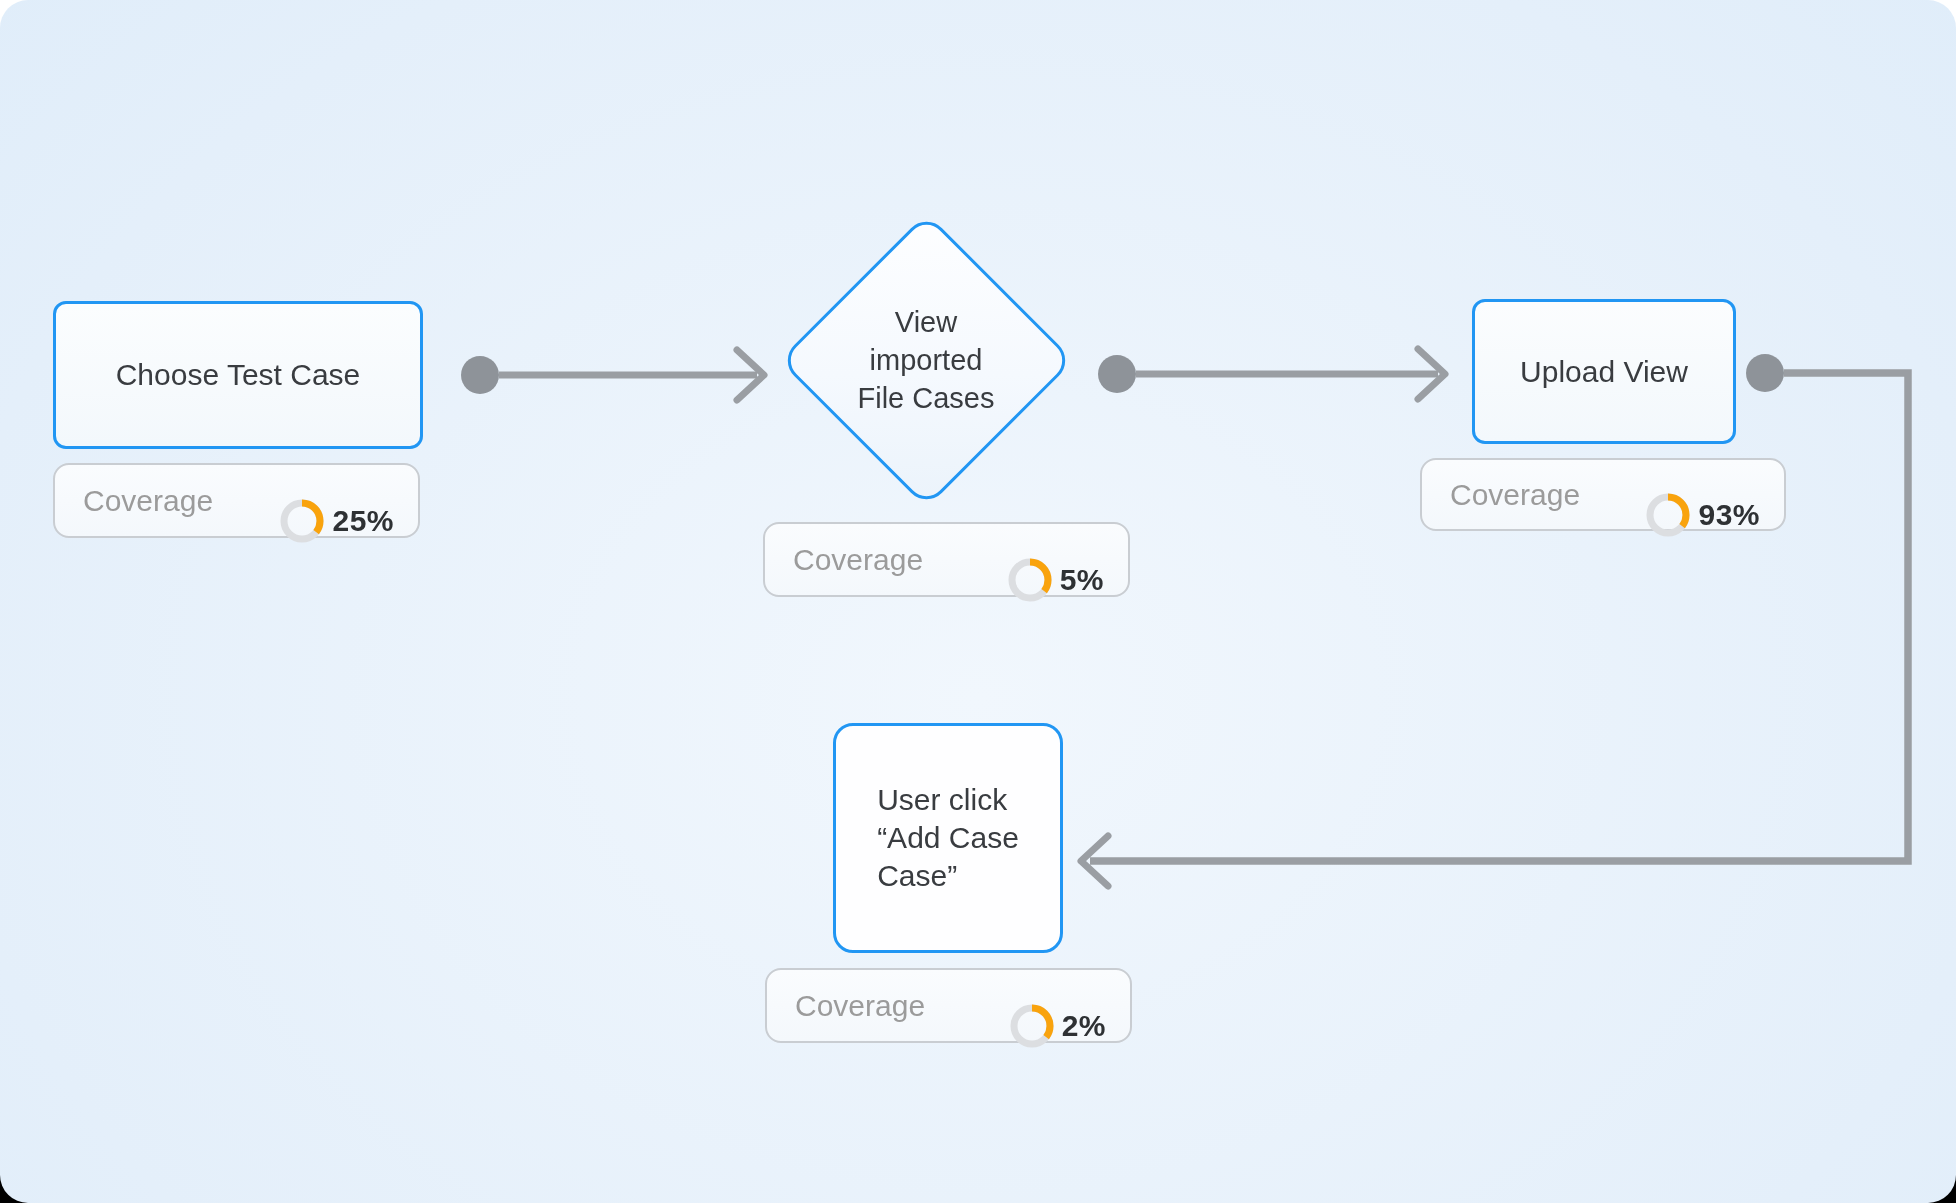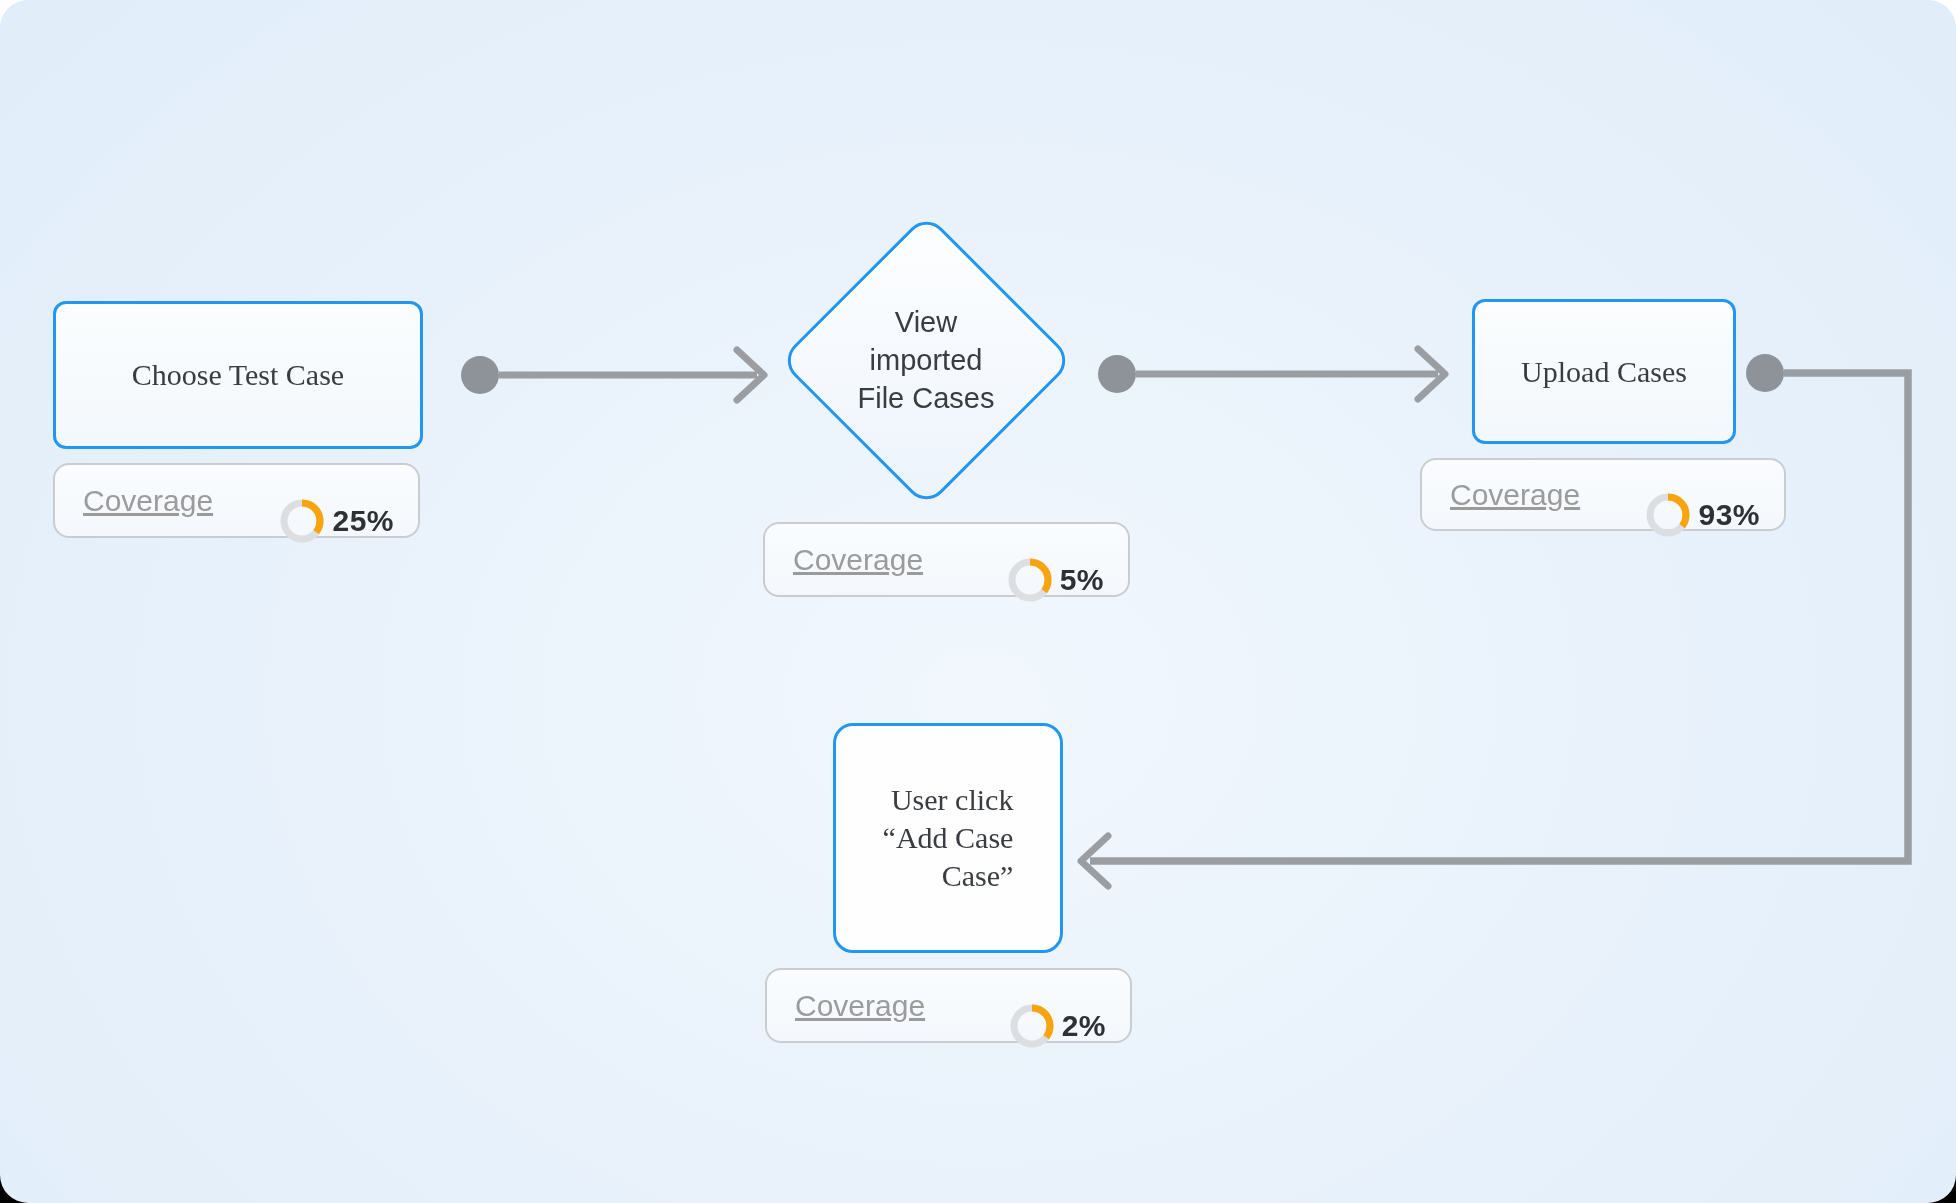--- a/index.html
+++ b/index.html
@@ -12,22 +12,22 @@
     position:relative;width:1956px;height:1203px;border-radius:28px;overflow:hidden;
     background:radial-gradient(110% 140% at 50% 58%, #f1f7fd 0%, #e4effa 48%, #d5e8f9 100%);
   }
   .connector-layer{position:absolute;inset:0;width:1956px;height:1203px;}
   .edge-line{stroke:#9a9ea3;stroke-width:7;fill:none;}
   .edge-path{stroke:#9a9ea3;stroke-width:7.5;fill:none;stroke-linejoin:miter;}
   .edge-head{stroke:#9a9ea3;stroke-width:7;fill:none;stroke-linecap:round;stroke-linejoin:round;}
   .edge-dot{fill:#8e9399;}
 
   .node{
-    position:absolute;display:flex;align-items:center;justify-content:center;text-align:right;
-    border:3px solid #2196f3;color:#393c40;font-size:30px;line-height:38px;box-sizing:border-box;font-family:Liberation Serif, serif;
+    position:absolute;display:flex;align-items:center;justify-content:center;text-align:left;
+    border:3px solid #2196f3;color:#393c40;font-size:30px;line-height:38px;box-sizing:border-box;
   }
   .node.rect{border-radius:13px;background:linear-gradient(180deg,#fbfdfe 0%,#f3f8fc 100%);}
   #node-choose{left:53px;top:301px;width:370px;height:148px;}
   #node-upload{left:1472px;top:299px;width:264px;height:145px;}
   #node-user{left:833px;top:723px;width:230px;height:230px;border-radius:20px;background:#fefeff;}
 
   #diamond-shape{
     position:absolute;left:822px;top:256px;width:209px;height:209px;
     transform:rotate(45deg);border:3px solid #2196f3;border-radius:22px;box-sizing:border-box;
     background:linear-gradient(to bottom right,#fdfeff 0%,#f5f9fe 55%,#ebf3fb 100%);
@@ -42,21 +42,21 @@
     position:absolute;height:75px;box-sizing:border-box;
     border:2px solid #c9cdd2;border-radius:16px;
     background:linear-gradient(180deg,#fafcfe 0%,#f4f8fc 100%);
     display:flex;align-items:center;justify-content:space-between;
     padding:0 24px 0 28px;
   }
   #badge-choose{left:53px;top:463px;width:367px;}
   #badge-diamond{left:763px;top:522px;width:367px;}
   #badge-upload{left:1420px;top:458px;width:366px;height:73px;}
   #badge-user{left:765px;top:968px;width:367px;}
-  .cov-label{font-size:30px;color:#9b9b9b;text-decoration:underline;}
+  .cov-label{font-size:30px;color:#9b9b9b;}
   .badge-right{display:flex;align-items:center;gap:8px;margin-top:40px;}
   .pct{font-size:30px;font-weight:600;color:#2e3134;letter-spacing:0.5px;}
   .donut{display:block;}
 </style>
 </head>
 <body>
 
 <div class="stage">
 
   <svg class="connector-layer" viewBox="0 0 1956 1203" xmlns="http://www.w3.org/2000/svg">
@@ -102,21 +102,21 @@
     <span class="badge-right">
       <svg class="donut" width="44" height="44" viewBox="0 0 44 44">
         <circle cx="22" cy="22" r="18" fill="none" stroke="#dcdee1" stroke-width="7"></circle>
         <circle cx="22" cy="22" r="18" fill="none" stroke="#f9a30d" stroke-width="7" stroke-dasharray="40 73.1" transform="rotate(-90 22 22)"></circle>
       </svg>
       <span class="pct">5%</span>
     </span>
   </div>
 
   <div class="node rect" id="node-upload">
-    <span>Upload Cases</span>
+    <span>Upload View</span>
   </div>
   <div class="badge" id="badge-upload">
     <span class="cov-label">Coverage</span>
     <span class="badge-right">
       <svg class="donut" width="44" height="44" viewBox="0 0 44 44">
         <circle cx="22" cy="22" r="18" fill="none" stroke="#dcdee1" stroke-width="7"></circle>
         <circle cx="22" cy="22" r="18" fill="none" stroke="#f9a30d" stroke-width="7" stroke-dasharray="40 73.1" transform="rotate(-90 22 22)"></circle>
       </svg>
       <span class="pct">93%</span>
     </span>

